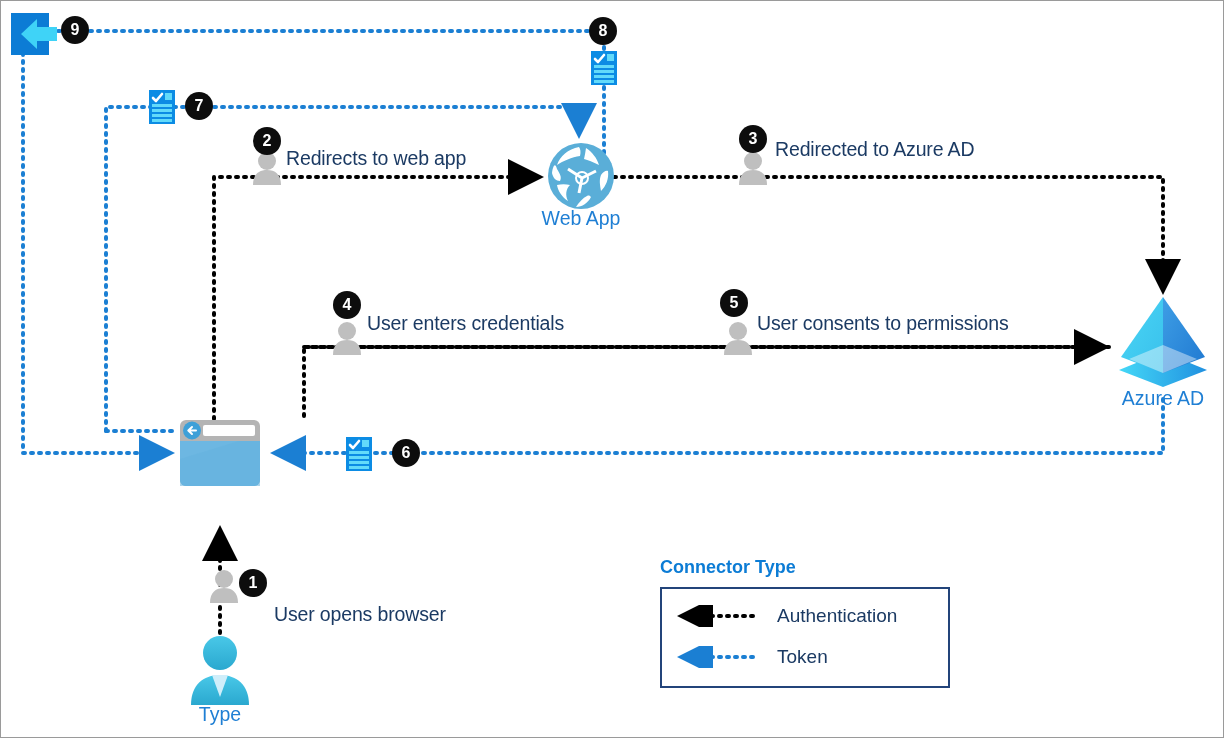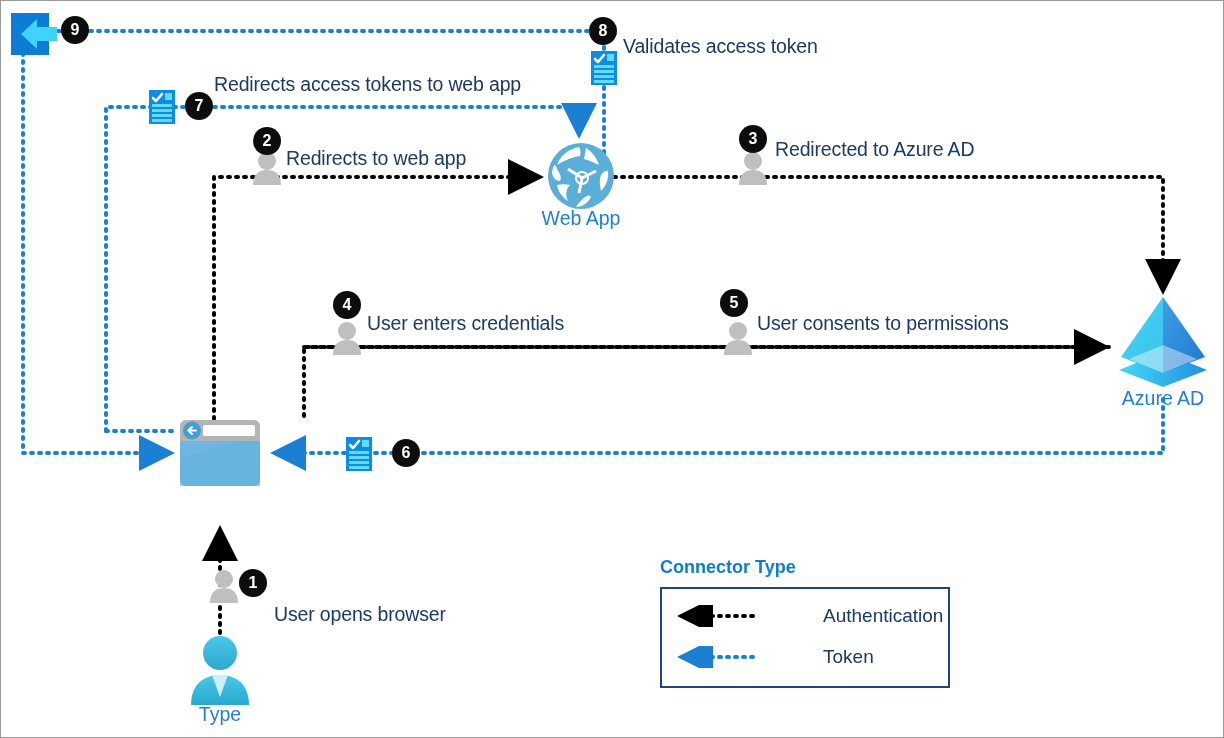--- a/index.html
+++ b/index.html
@@ -54,21 +54,20 @@
     color:#0c7cd5;
     font-size:18px;
     font-weight:bold;
     white-space:nowrap;
   }
   .legend-text{
     position:absolute;
     color:#1b3a63;
     font-size:19px;
     white-space:nowrap;
-    margin-left:46px;
   }
   .legend-line{position:absolute;}
 </style>
 </head>
 <body>
 
 <div id="canvas">
 
   <svg class="svg-layer" viewBox="0 0 1224 738">
     <defs>
@@ -239,33 +238,31 @@
   <svg class="tokenicon" style="left:148px;top:89px;" viewBox="0 0 26 34">
     <rect x="0" y="0" width="26" height="34" fill="#0c8ce4"></rect>
     <path d="M4,8 L7,11 L13,4" stroke="#ffffff" stroke-width="2.6" fill="none" stroke-linecap="round" stroke-linejoin="round"></path>
     <rect x="16" y="3" width="7" height="7" fill="#62dafa"></rect>
     <rect x="3" y="14" width="20" height="3" fill="#62dafa"></rect>
     <rect x="3" y="19" width="20" height="3" fill="#62dafa"></rect>
     <rect x="3" y="24" width="20" height="3" fill="#62dafa"></rect>
     <rect x="3" y="29" width="20" height="3" fill="#62dafa"></rect>
   </svg>
   <div class="badge" style="left:184px;top:91px;">7</div>
-  <div class="lbl" style="left:213px;top:72px;">Redirects access tokens to web app</div>
 
   <svg class="tokenicon" style="left:590px;top:50px;" viewBox="0 0 26 34">
     <rect x="0" y="0" width="26" height="34" fill="#0c8ce4"></rect>
     <path d="M4,8 L7,11 L13,4" stroke="#ffffff" stroke-width="2.6" fill="none" stroke-linecap="round" stroke-linejoin="round"></path>
     <rect x="16" y="3" width="7" height="7" fill="#62dafa"></rect>
     <rect x="3" y="14" width="20" height="3" fill="#62dafa"></rect>
     <rect x="3" y="19" width="20" height="3" fill="#62dafa"></rect>
     <rect x="3" y="24" width="20" height="3" fill="#62dafa"></rect>
     <rect x="3" y="29" width="20" height="3" fill="#62dafa"></rect>
   </svg>
   <div class="badge" style="left:588px;top:16px;">8</div>
-  <div class="lbl" style="left:622px;top:34px;">Validates access token</div>
 
   <svg style="position:absolute;left:10px;top:12px;width:46px;height:42px;" viewBox="0 0 46 42">
     <rect x="0" y="0" width="38" height="42" fill="#0c7cd5"></rect>
     <path d="M46,21 L46,14 L26,14 L26,6 L10,21 L26,36 L26,28 L46,28 Z" fill="#3fd3f7"></path>
   </svg>
   <div class="badge" style="left:60px;top:15px;">9</div>
 
   <div class="legend-title" style="left:659px;top:556px;">Connector Type</div>
   <div class="legend-box" style="left:659px;top:586px;width:290px;height:101px;"></div>
 

